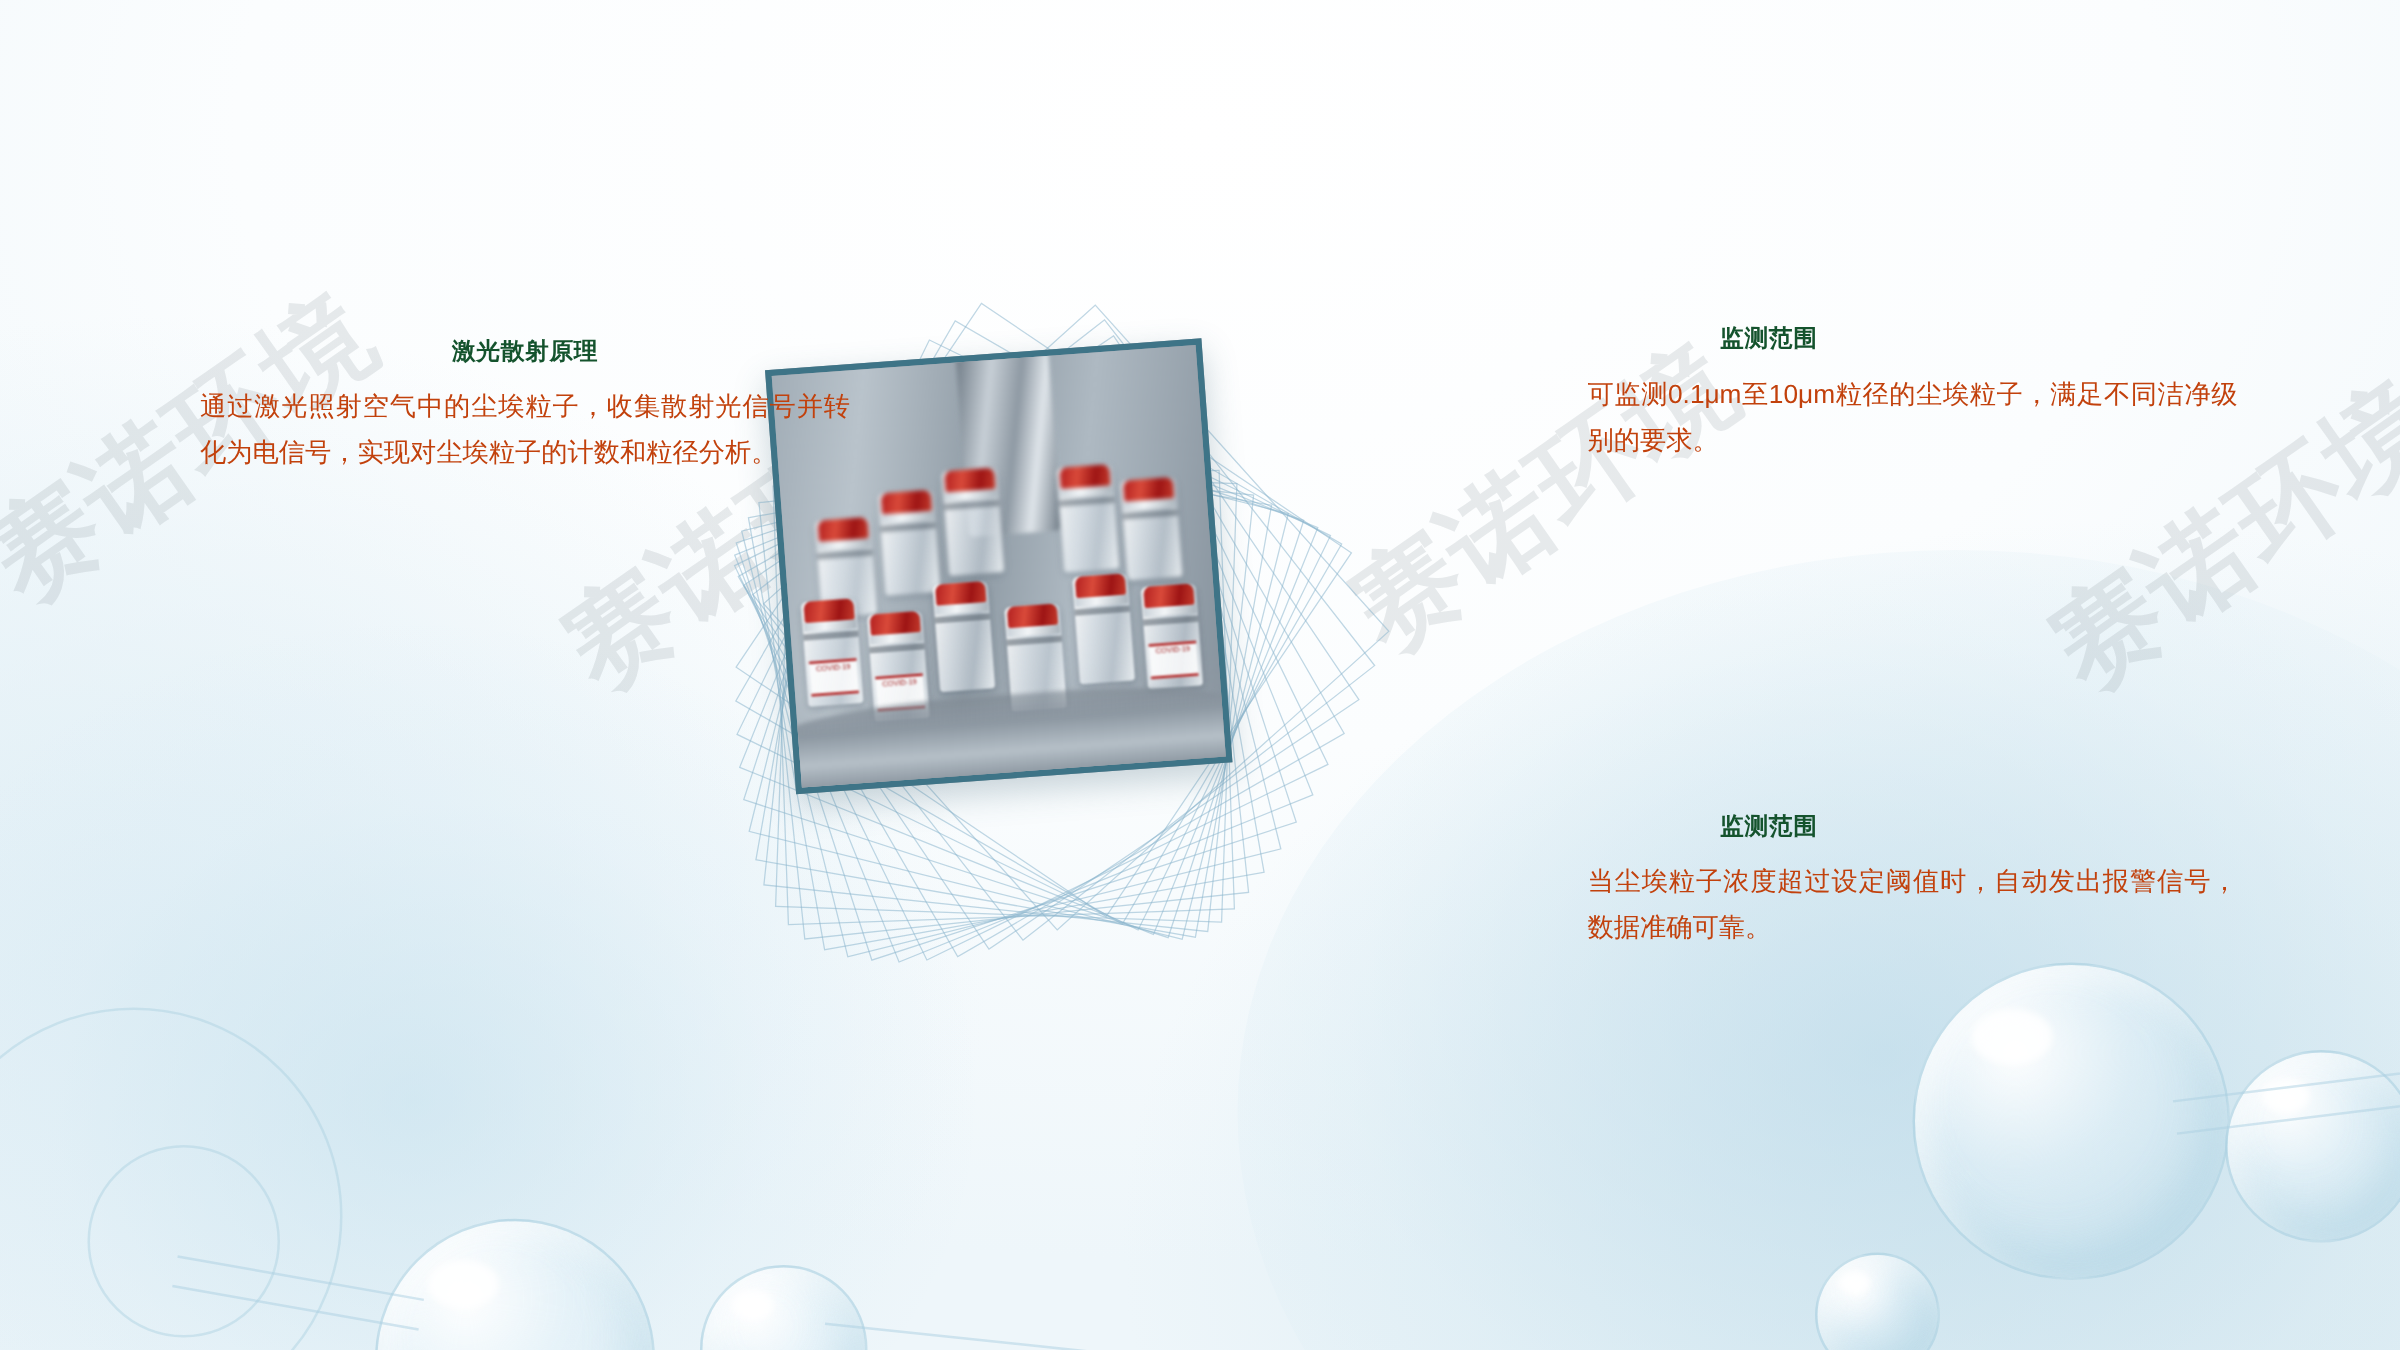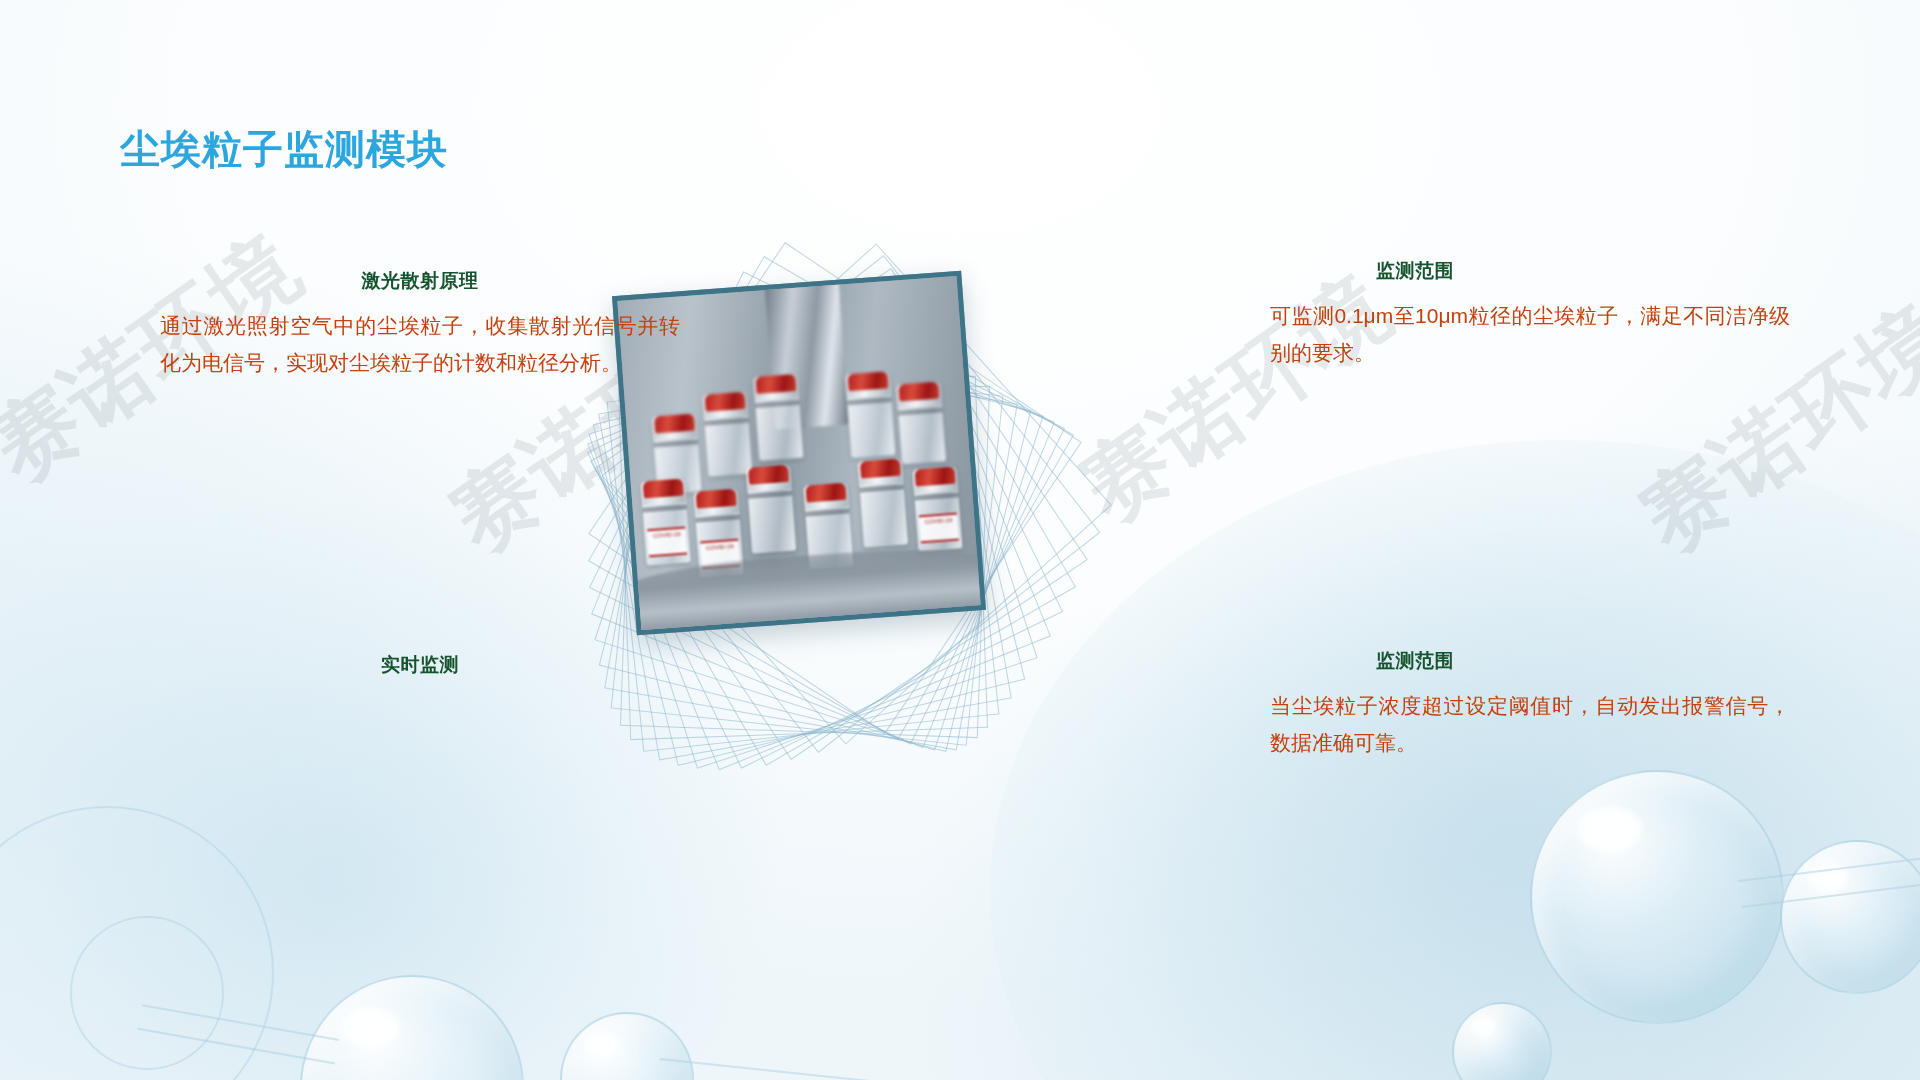--- a/index.html
+++ b/index.html
@@ -339,29 +339,27 @@
         <div class="cap"></div>
           <div class="collar"></div>
           <div class="band"></div>
         <div class="lbl">COVID-19</div>
         </div>
 
       <div class="machine-base blur-soft"></div>
     </div>
   </div>
 
-  <div class="title">尘埃粒子监测模块</div>
 
   <div class="block" id="block-laser">
     <h2>激光散射原理</h2>
     <p>通过激光照射空气中的尘埃粒子，收集散射光信号并转化为电信号，实现对尘埃粒子的计数和粒径分析。</p>
   </div>
 
   <div class="block" id="block-realtime">
-    <h2>实时监测</h2>
   </div>
 
   <div class="block" id="block-range">
     <h2>监测范围</h2>
     <p>可监测0.1μm至10μm粒径的尘埃粒子，满足不同洁净级别的要求。</p>
   </div>
 
   <div class="block" id="block-alarm">
     <h2>监测范围</h2>
     <p>当尘埃粒子浓度超过设定阈值时，自动发出报警信号，数据准确可靠。</p>

